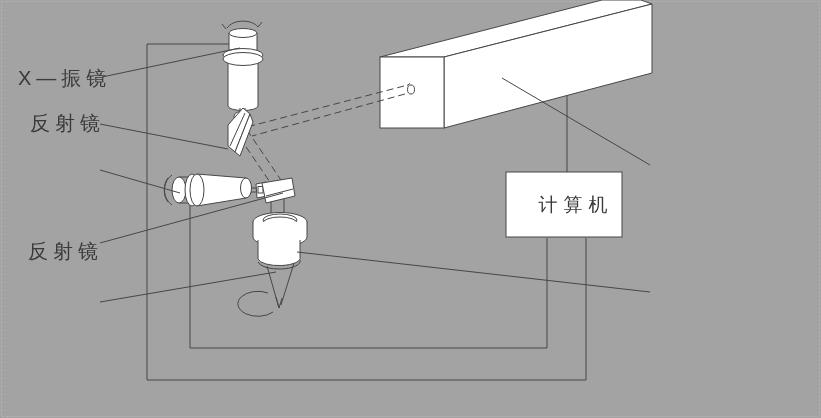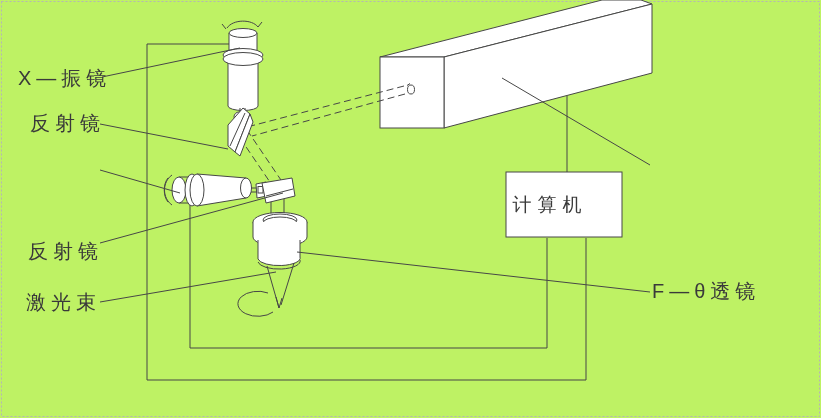--- a/index.html
+++ b/index.html
@@ -1,19 +1,19 @@
 <!DOCTYPE html>
 <html><head>
 <meta charset="utf-8">
 <style>
   html,body{margin:0;padding:0;background:#fff;}
   .canvas{
     position:relative;
     width:821px;height:418px;
-    background:#bef264;
+    background:#a3a3a3;
     overflow:hidden;
     font-family:"Liberation Sans", sans-serif;
   }
   .canvas svg{position:absolute;left:0;top:0;}
   .lbl{
     position:absolute;
     color:#3a3a3a;
     font-size:20px;
     letter-spacing:5px;
     white-space:nowrap;
@@ -134,16 +134,14 @@
       <line x1="100" y1="302" x2="276" y2="272"></line>
       <line x1="502" y1="78" x2="650" y2="165"></line>
       <line x1="297" y1="252" x2="650" y2="292"></line>
     </g>
   </g>
 </svg>
 
 <div class="lbl" style="left:18px;top:65px;">X—振镜</div>
 <div class="lbl" style="left:30px;top:110px;">反射镜</div>
 <div class="lbl" style="left:28px;top:238px;">反射镜</div>
-<div class="lbl" style="left:26px;top:289px;">激光束</div>
-<div class="lbl" style="left:652px;top:278px;">F—θ透镜</div>
-<div class="lbl-box" style="left:480px;top:172px;width:140px;height:65px;">计算机</div>
+<div class="lbl-box" style="left:506px;top:172px;width:140px;height:65px;">计算机</div>
 </div>
 
 </body></html>

